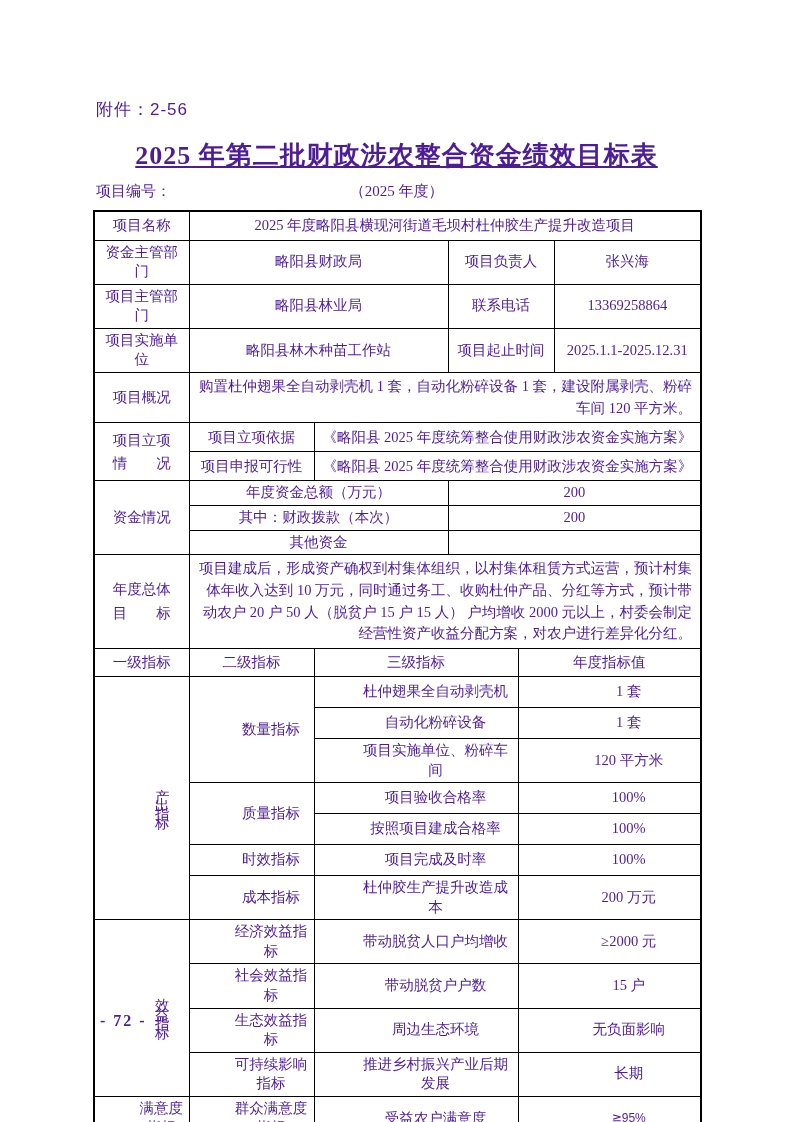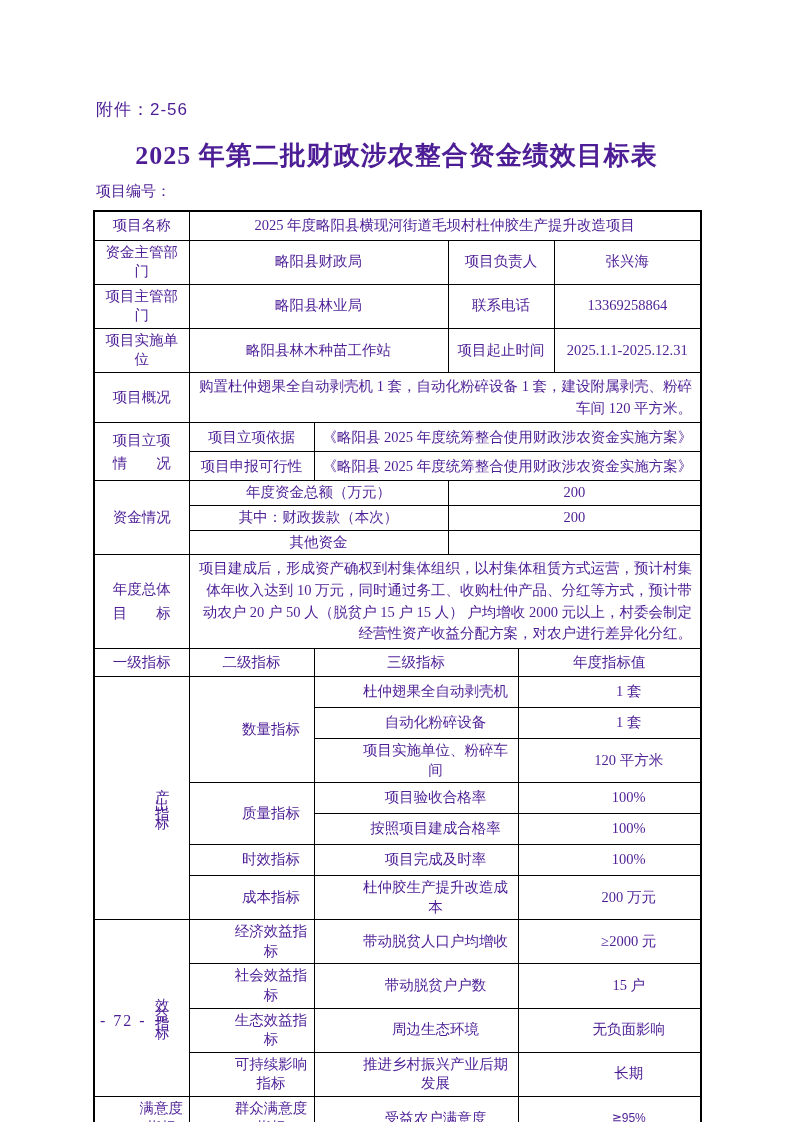--- a/index.html
+++ b/index.html
@@ -9,21 +9,21 @@
     font-family:"Liberation Serif","DejaVu Serif",serif; color:#4c1d95;
     overflow:hidden;
   }
   .attachment {
     position:absolute; left:96px; top:98px;
     font-family:"Liberation Sans","DejaVu Sans",sans-serif;
     font-size:17px; letter-spacing:1px;
   }
   .doc-title {
     position:absolute; left:0; top:138px; width:100%;
-    text-align:center; font-size:26px; font-weight:bold; letter-spacing:1px;
+    text-align:center; font-size:26px; font-weight:bold; letter-spacing:1px;text-decoration:underline;
   }
   .meta-row {
     position:absolute; left:93px; top:182px; width:607px; height:22px;
     font-size:15px;
   }
   .meta-row .pno { position:absolute; left:3px; top:0; }
   .meta-row .year { position:absolute; left:0; width:100%; text-align:center; top:0; }
   table.main {
     position:absolute; left:93px; top:210px; width:607px;
     border-collapse:collapse; table-layout:fixed;
@@ -40,34 +40,35 @@
   tr.h78 td  { height:78px; }
   tr.h28 td  { height:28px; }
   tr.h31 td  { height:31px;padding-left:44px; }
   .two-line { line-height:1.6; }
   .vert {
     display:inline-block; writing-mode:vertical-lr; text-orientation:upright;
     letter-spacing:9px; line-height:1.1;
   }
   .sans-val { font-family:"Liberation Sans","DejaVu Sans",sans-serif; font-size:12px; }
   .page-number {
-    position:absolute; left:100px; top:1012px; font-size:16px; letter-spacing:2px;
+    position:absolute; left:100px; top:1012px; font-size:16px; letter-spacing:2px;font-weight:bold;
   }
 </style>
 </head>
 <body>
 
 <div class="page">
 
   <div class="attachment">附件：2-56</div>
 
   <div class="doc-title">2025 年第二批财政涉农整合资金绩效目标表</div>
 
   <div class="meta-row">
     <span class="pno">项目编号：</span>
+    <span class="year">（2025 年度）</span>
   </div>
 
   <table class="main">
     <colgroup>
       <col style="width:95px">
         <col style="width:125px">
         <col style="width:134px">
       <col style="width:70px">
         <col style="width:36px">
         <col style="width:147px">

